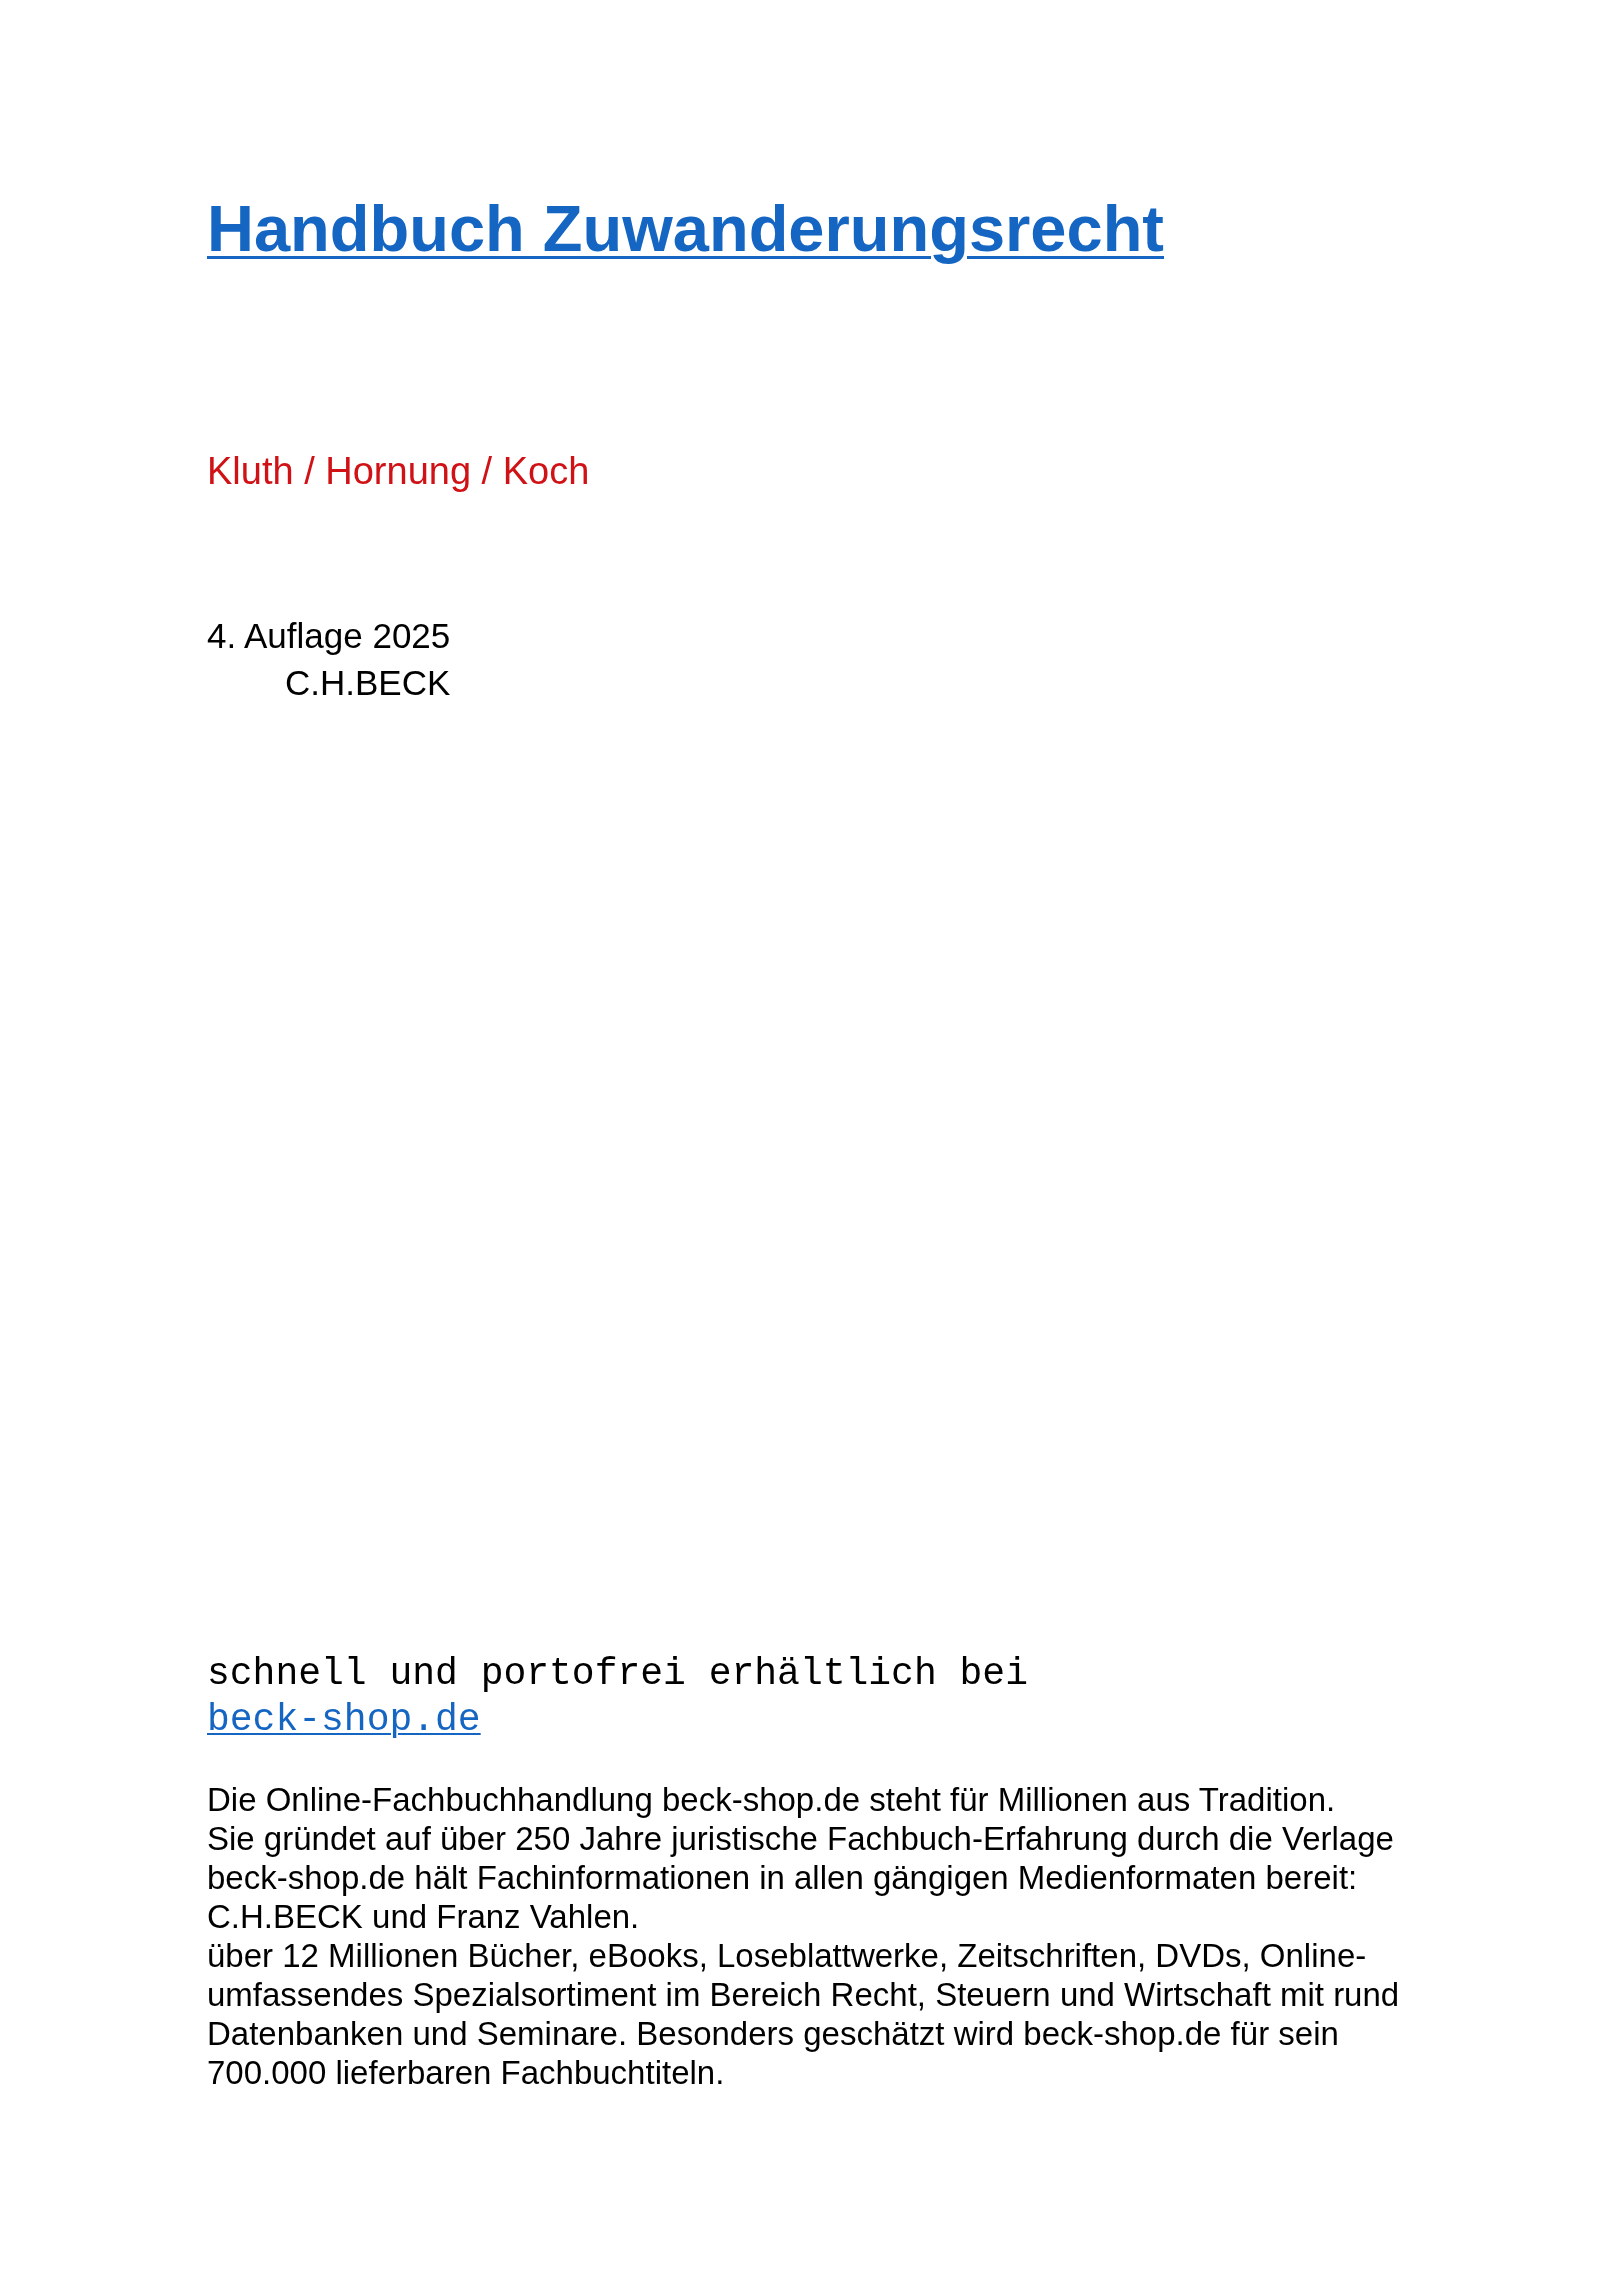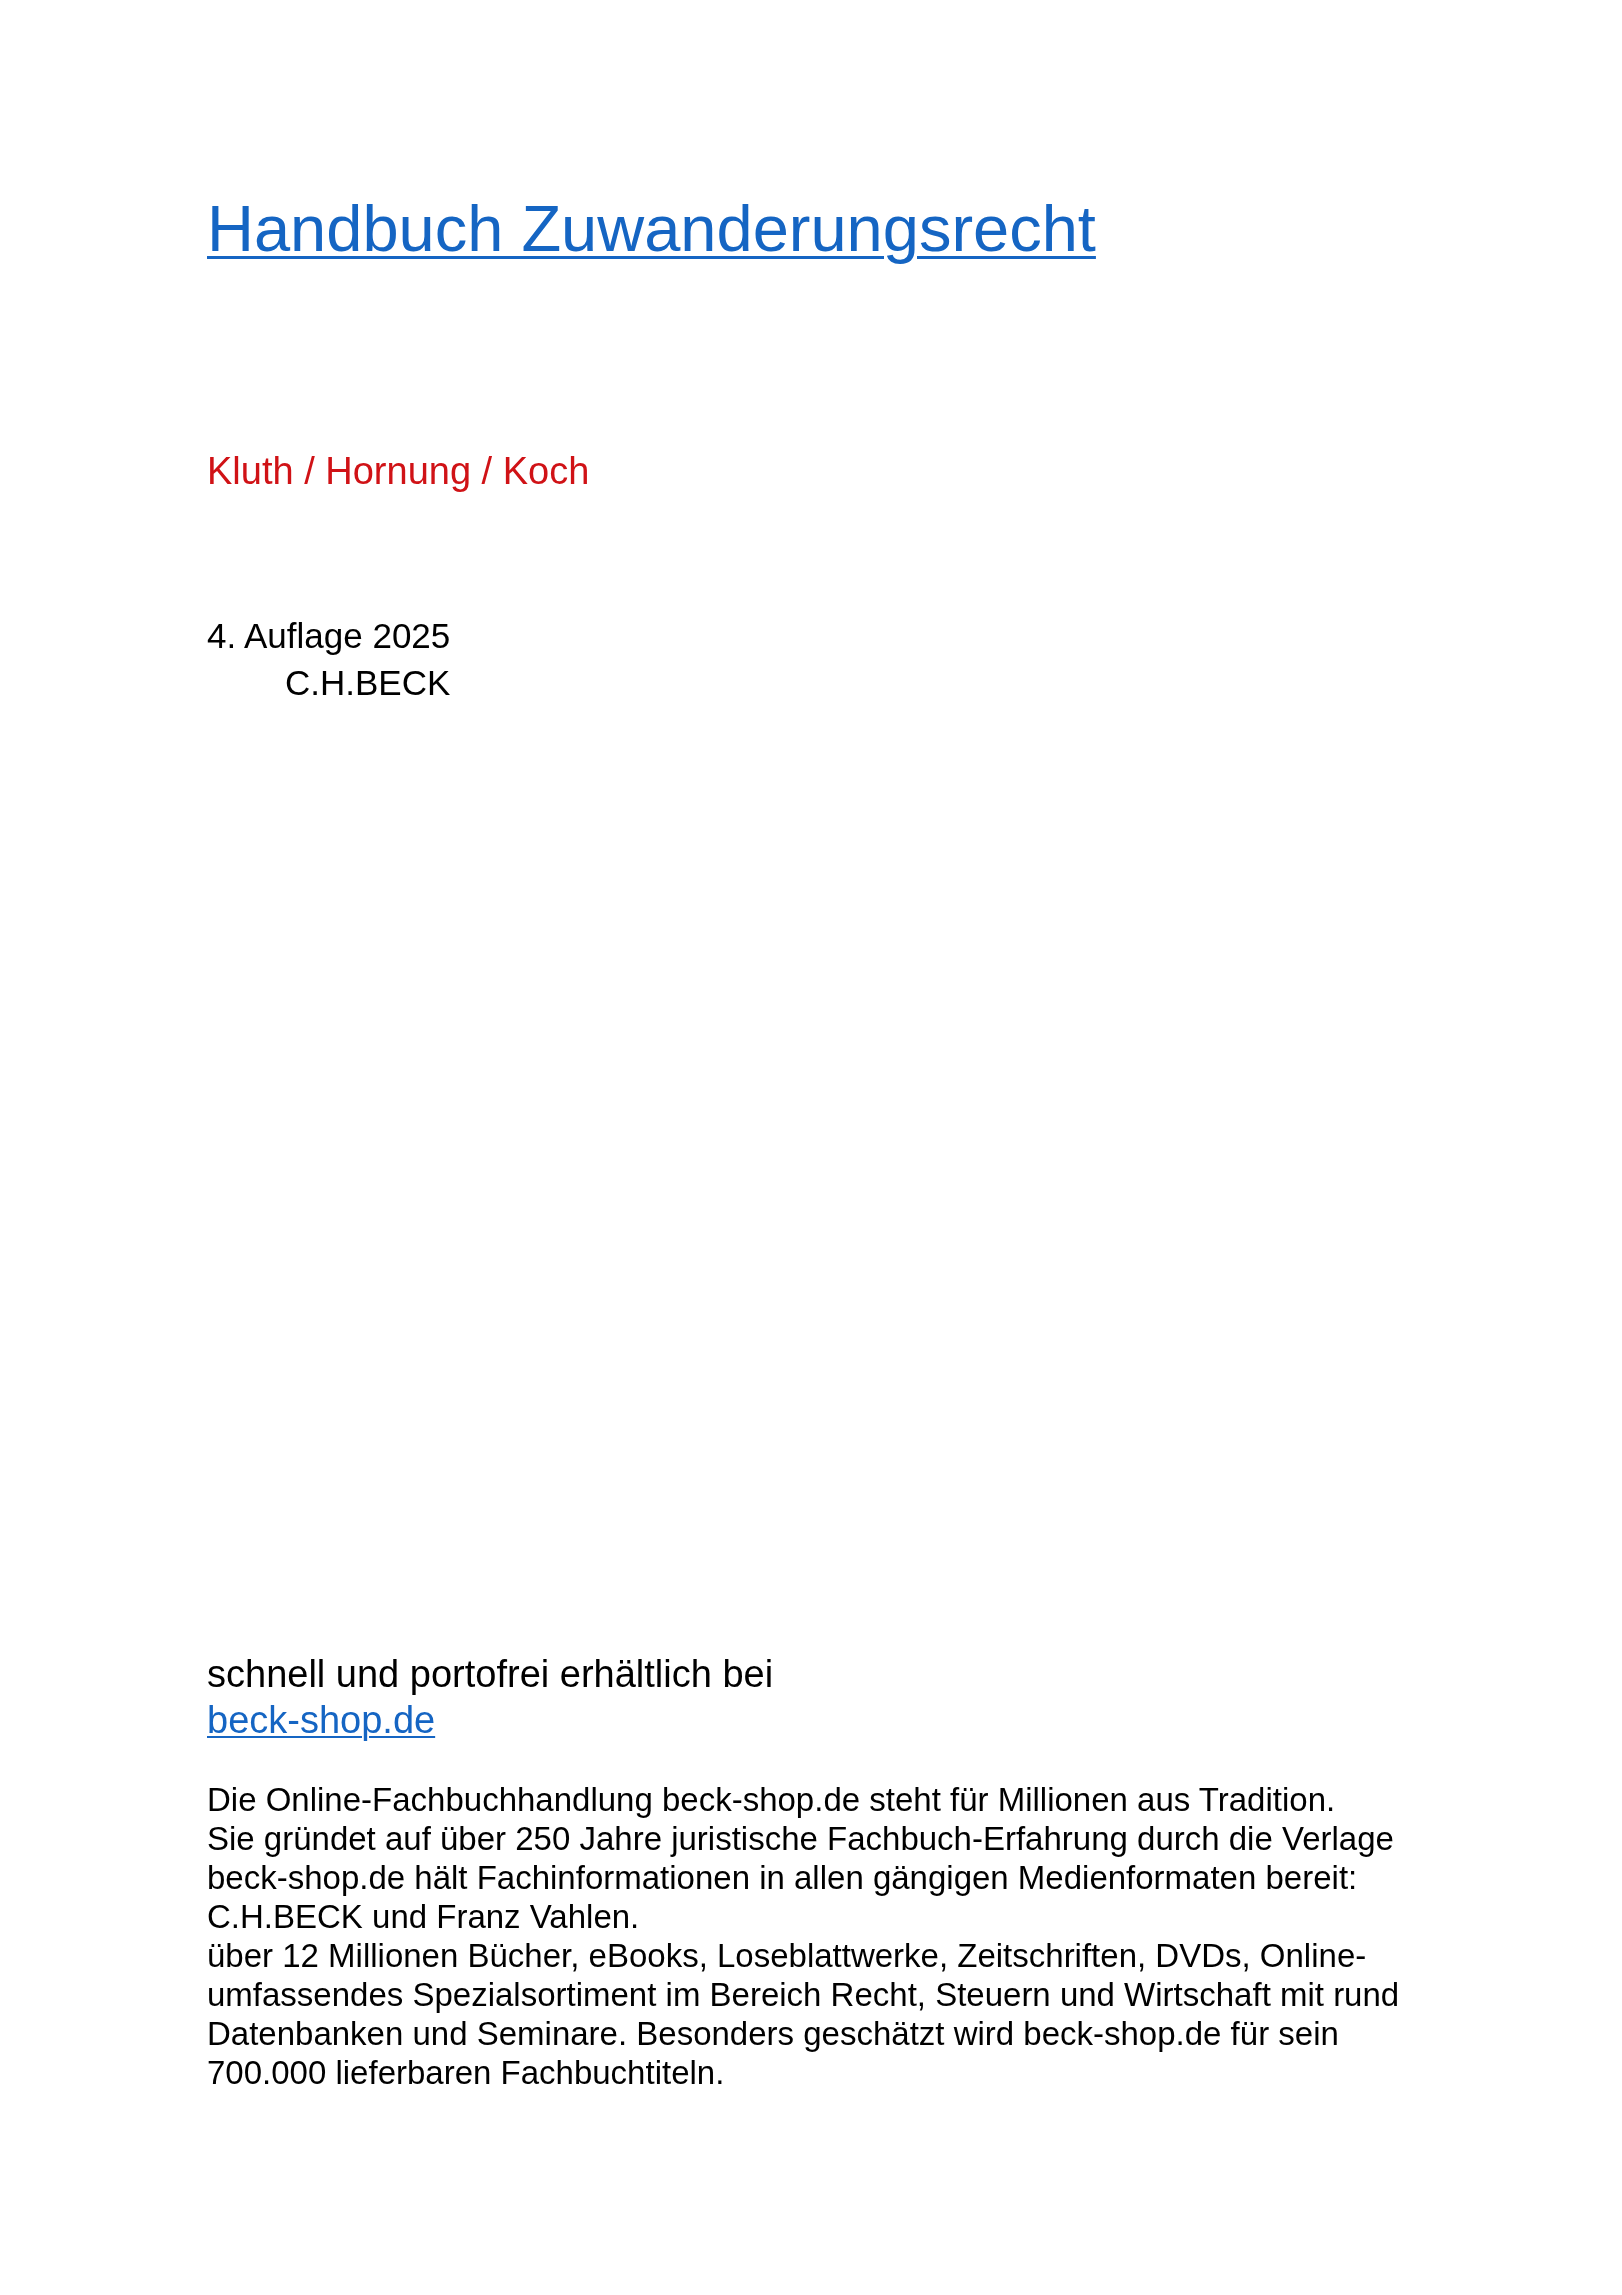--- a/index.html
+++ b/index.html
@@ -16,21 +16,21 @@
     font-family: "Liberation Sans", sans-serif;
     color: #000000;
   }
   .block { position: absolute; left: 207px; }
 
   
   .title {
     top: 196px;
     margin: 0;
     font-size: 65px;
-    font-weight: normal;
+    font-weight: bold;
     line-height: 65px;
     white-space: nowrap;
   }
   .title a {
     color: var(--title-blue, #1565c3);
     text-decoration: underline;
     text-decoration-thickness: 2.6px;
     text-underline-offset: 4.6px;
     cursor: pointer;
   }
@@ -52,20 +52,21 @@
     white-space: nowrap;
     text-align: right;
   }
 
   
   .availability {
     top: 1651px;
     font-size: 38px;
     line-height: 46px;
     white-space: nowrap;
+    font-family: Liberation Mono, monospace;
   }
   .availability a {
     color: var(--link-blue, #1565c3);
     text-decoration: underline;
     text-decoration-thickness: 2px;
     text-underline-offset: 3.3px;
     cursor: pointer;
   }
 
   

